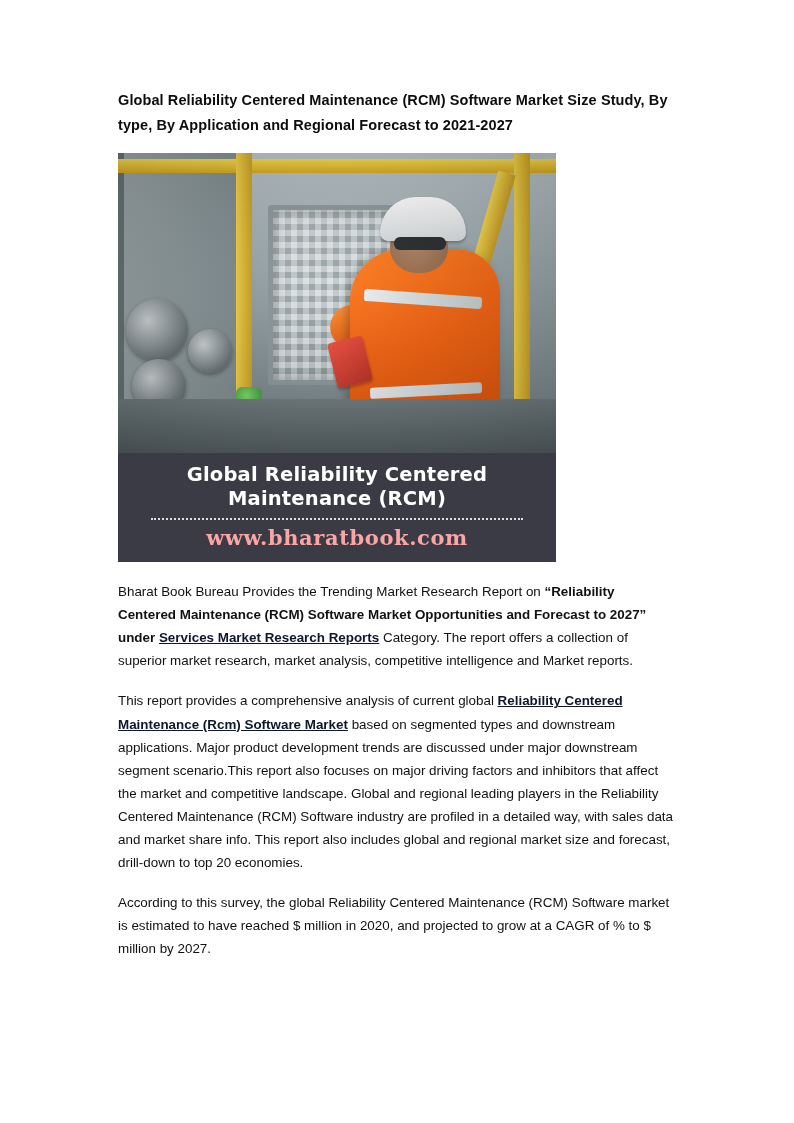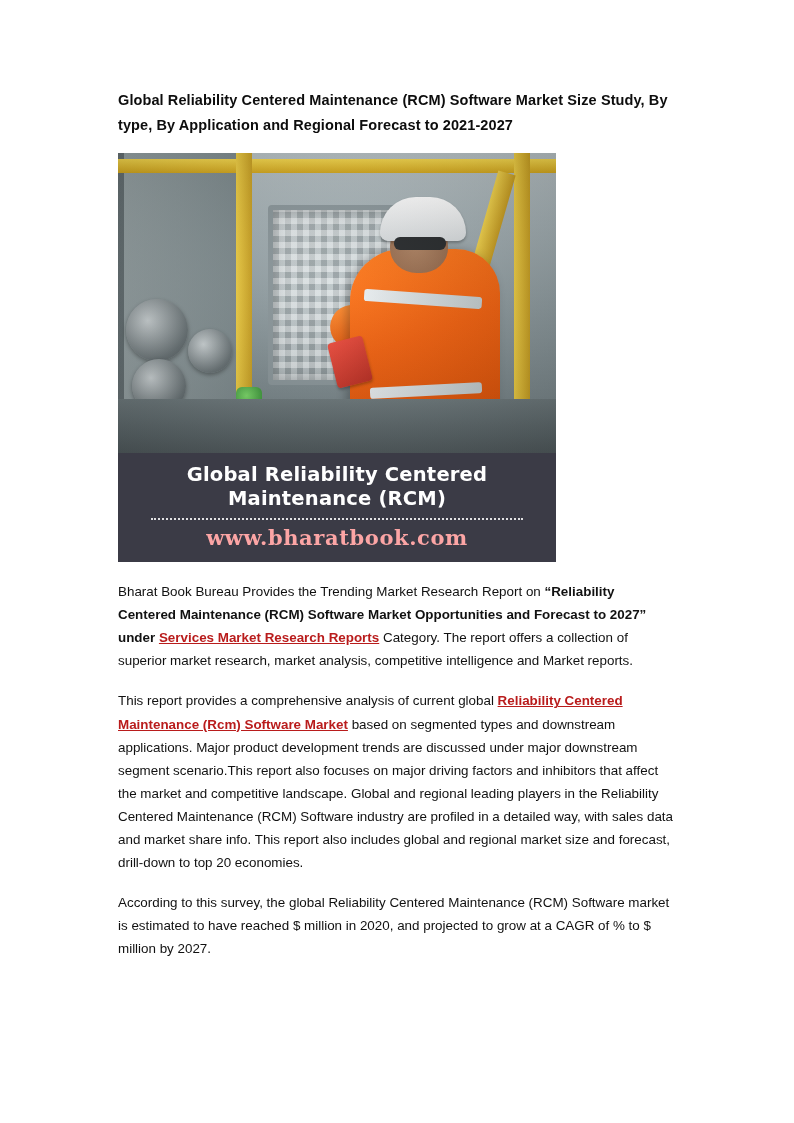--- a/index.html
+++ b/index.html
@@ -202,21 +202,21 @@
     font-size: 13.4px;
     line-height: 1.72;
     margin: 0 0 17px 0;
     color: #111111;
     max-width: 556px;
     text-align: left;
   }
   p.body:last-child { margin-bottom: 10px; }
   .b { font-weight: bold; }
   .lnk {
-    color: #b91c1c;
+    color: #0f172a;
     font-weight: bold;
     text-decoration: underline;
     cursor: pointer;
   }
 </style>
 </head>
 <body>
 
 <div class="page">
 

